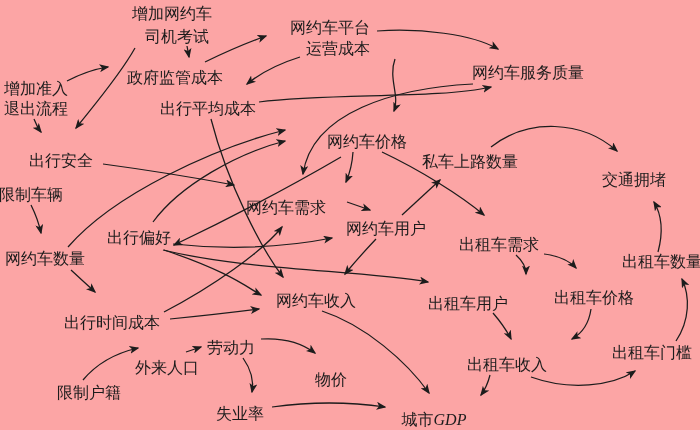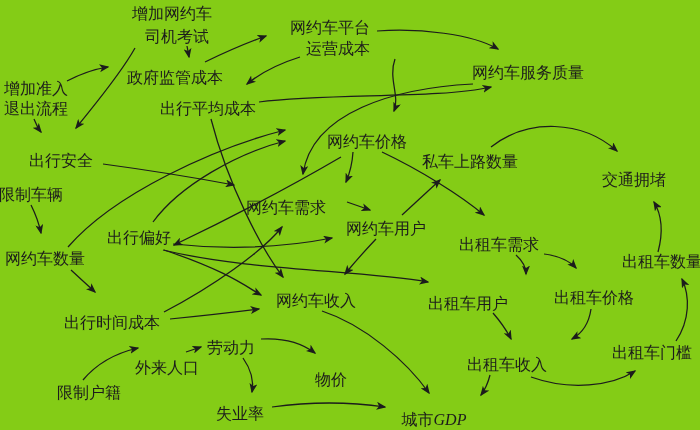--- a/index.html
+++ b/index.html
@@ -1,16 +1,16 @@
 <!DOCTYPE html>
 <html><head>
 <meta charset="utf-8">
 <style>
   html,body{margin:0;padding:0;background:#ffffff;}
-  #stage{position:relative;width:700px;height:430px;background:#84cc16;overflow:hidden;
+  #stage{position:relative;width:700px;height:430px;background:#fca5a5;overflow:hidden;
          font-family:"Liberation Serif","DejaVu Serif",serif;}
   svg text{fill:#1c1c1c;font-size:16px;font-family:"Liberation Serif","DejaVu Serif",serif;}
   svg text .it{font-style:italic;}
   svg path.edge{fill:none;stroke:#1c1c1c;stroke-width:1.25;}
 </style>
 </head>
 <body>
 
 <div id="stage">
   <svg id="cld-svg" width="700" height="430" viewBox="0 0 700 430">

